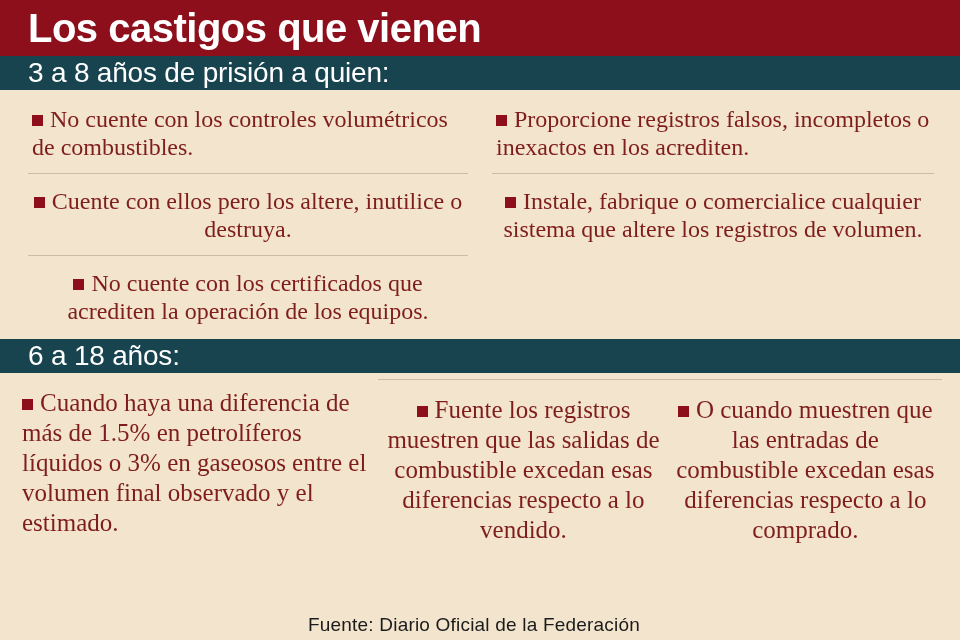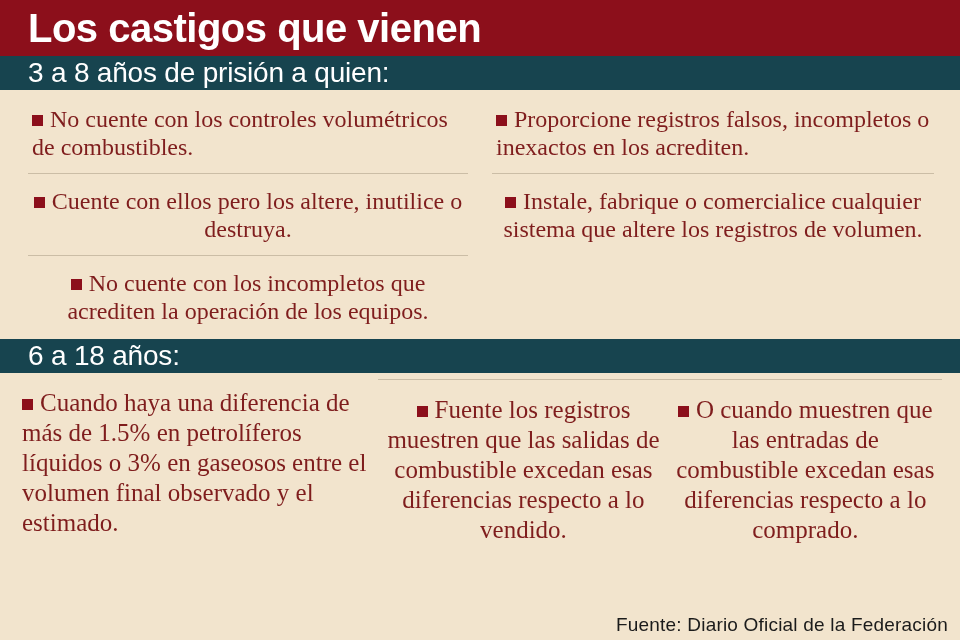--- a/index.html
+++ b/index.html
@@ -110,21 +110,21 @@
   }
   .full-section .item {
     padding: 5px 0 9px 0;
   }
   .full-section .item + .item {
     border-top: 1px solid #cbbda6;
     padding-top: 11px;
   }
   
   .source {
-    text-align: right;
+    text-align: center;
     font-family: "Liberation Sans", sans-serif;
     font-size: 19px;
     color: #1b1b1b;
     padding: 0 12px 4px 0;
     box-sizing: border-box;
     letter-spacing: 0.2px;
   }
 </style>
 </head>
 <body>
@@ -141,21 +141,21 @@
 
   <div class="two-col">
     <div class="col left">
       <div class="item">
         <p><span class="bullet"></span><span>No cuente con los controles volumétricos de combustibles.</span></p>
       </div>
       <div class="item">
         <p><span class="bullet"></span><span>Cuente con ellos pero los altere, inutilice o destruya.</span></p>
       </div>
       <div class="item">
-        <p><span class="bullet"></span><span>No cuente con los incompletos que acrediten la operación de los equipos.</span></p>
+        <p><span class="bullet"></span><span>No cuente con los certificados que acrediten la operación de los equipos.</span></p>
       </div>
     </div>
     <div class="col right">
       <div class="item">
         <p><span class="bullet"></span><span>Proporcione registros falsos, incompletos o inexactos en los acrediten.</span></p>
       </div>
       <div class="item">
         <p><span class="bullet"></span><span>Instale, fabrique o comercialice cualquier sistema que altere los registros de volumen.</span></p>
       </div>
     </div>

